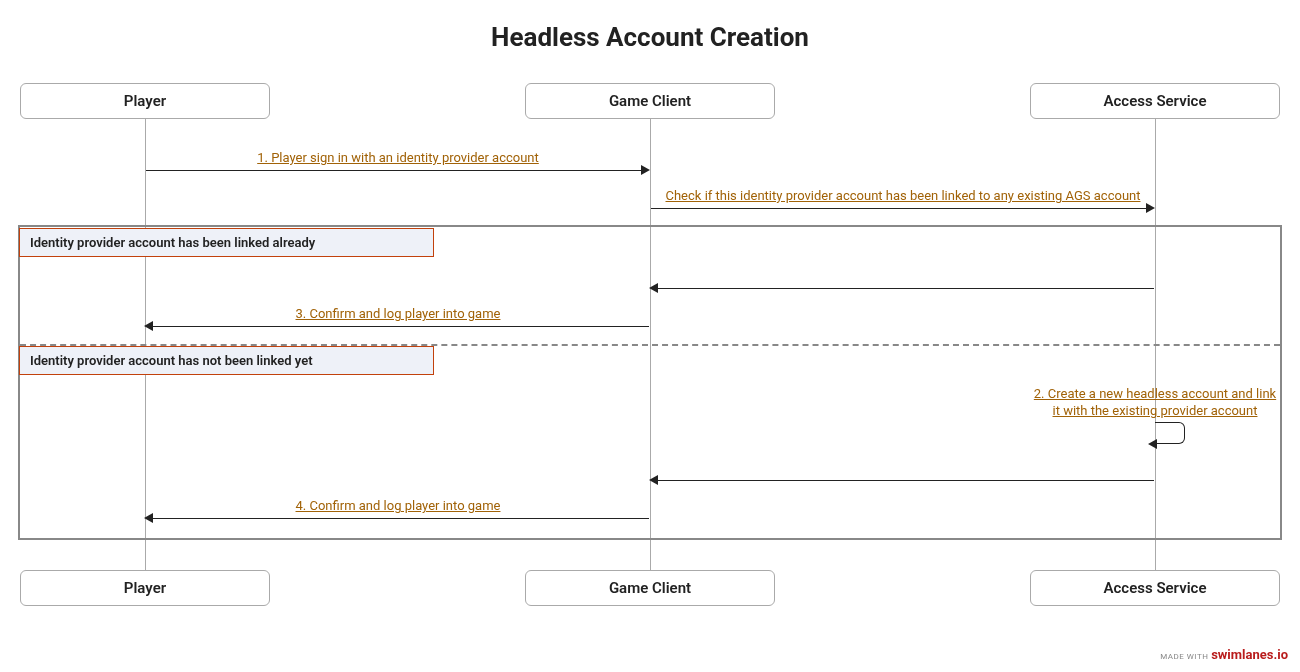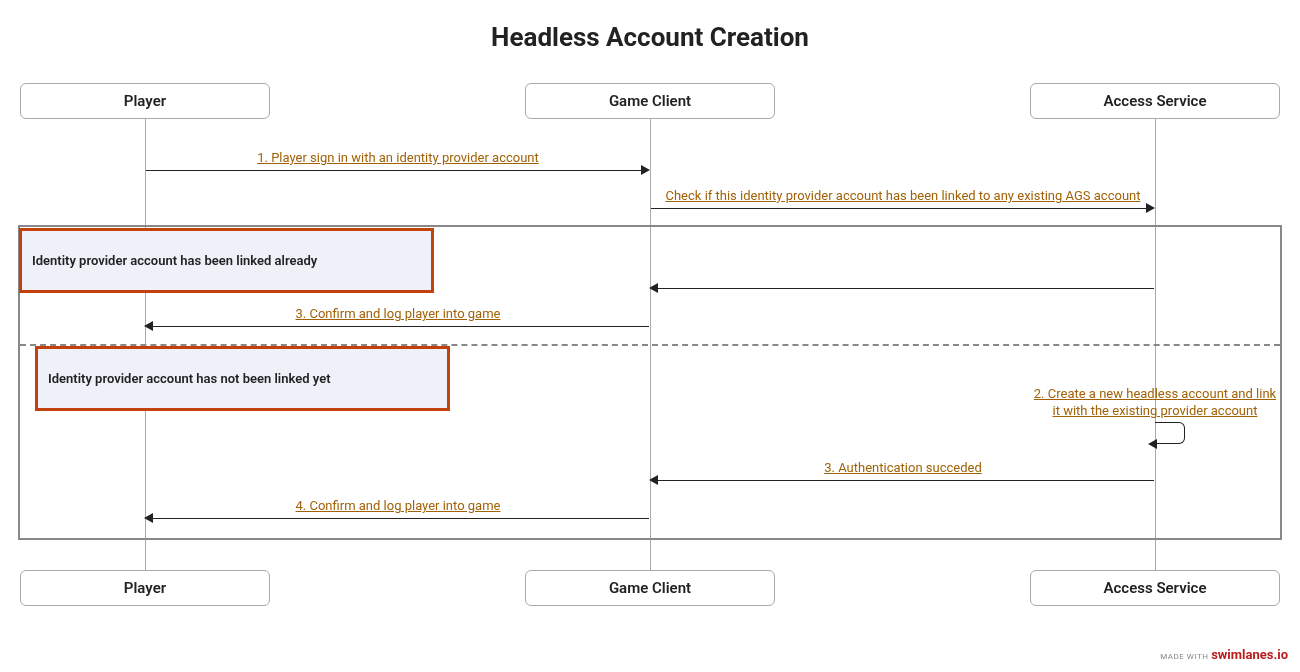--- a/index.html
+++ b/index.html
@@ -83,24 +83,24 @@
 
   
   .alt-frame {
     position: absolute;
     border: 2px solid #888;
     box-sizing: border-box;
   }
   .alt-label {
     position: absolute;
     background: #eef1f8;
-    border: 3px solid #c2410c;
+    border: 1px solid #c2410c;
     font-size: 13px;
     font-weight: 600;
-    padding: 22px 10px;
+    padding: 6px 10px;
     box-sizing: border-box;
   }
   .alt-divider {
     position: absolute;
     height: 0;
     border-top: 2px dashed #888;
   }
 
   
   .self-loop {
@@ -166,32 +166,31 @@
 
   <div class="arrow" style="left:657px; top:288px; width:497px;"></div>
   <div class="arrow-head-left" style="left:649px; top:283px;"></div>
 
   <div class="arrow" style="left:152px; top:326px; width:497px;"></div>
   <div class="arrow-head-left" style="left:144px; top:321px;"></div>
   <div class="arrow-label" style="left:146px; top:306px; width:504px;">3. Confirm and log player into game</div>
 
   <div class="alt-divider" style="left:20px; top:344px; width:1260px;"></div>
 
-  <div class="alt-label" style="left:35px; top:346px; width:415px;">Identity provider account has not been linked yet</div>
+  <div class="alt-label" style="left:19px; top:346px; width:415px;">Identity provider account has not been linked yet</div>
 
   <div class="arrow-label multiline" style="left:1030px; top:386px; width:250px;">
     <span>2. Create a new headless account and link</span><br>
     <span>it with the existing provider account</span>
   </div>
   <div class="self-loop" style="left:1155px; top:422px;"></div>
   <div class="arrow-head-left" style="left:1148px; top:439px;"></div>
 
   <div class="arrow" style="left:657px; top:480px; width:497px;"></div>
   <div class="arrow-head-left" style="left:649px; top:475px;"></div>
-  <div class="arrow-label" style="left:651px; top:460px; width:504px;">3. Authentication succeded</div>
 
   <div class="arrow" style="left:152px; top:518px; width:497px;"></div>
   <div class="arrow-head-left" style="left:144px; top:513px;"></div>
   <div class="arrow-label" style="left:146px; top:498px; width:504px;">4. Confirm and log player into game</div>
 
   <div class="watermark">
     <span class="pre">MADE WITH</span>
     <span class="brand">swimlanes.io</span>
   </div>
 

